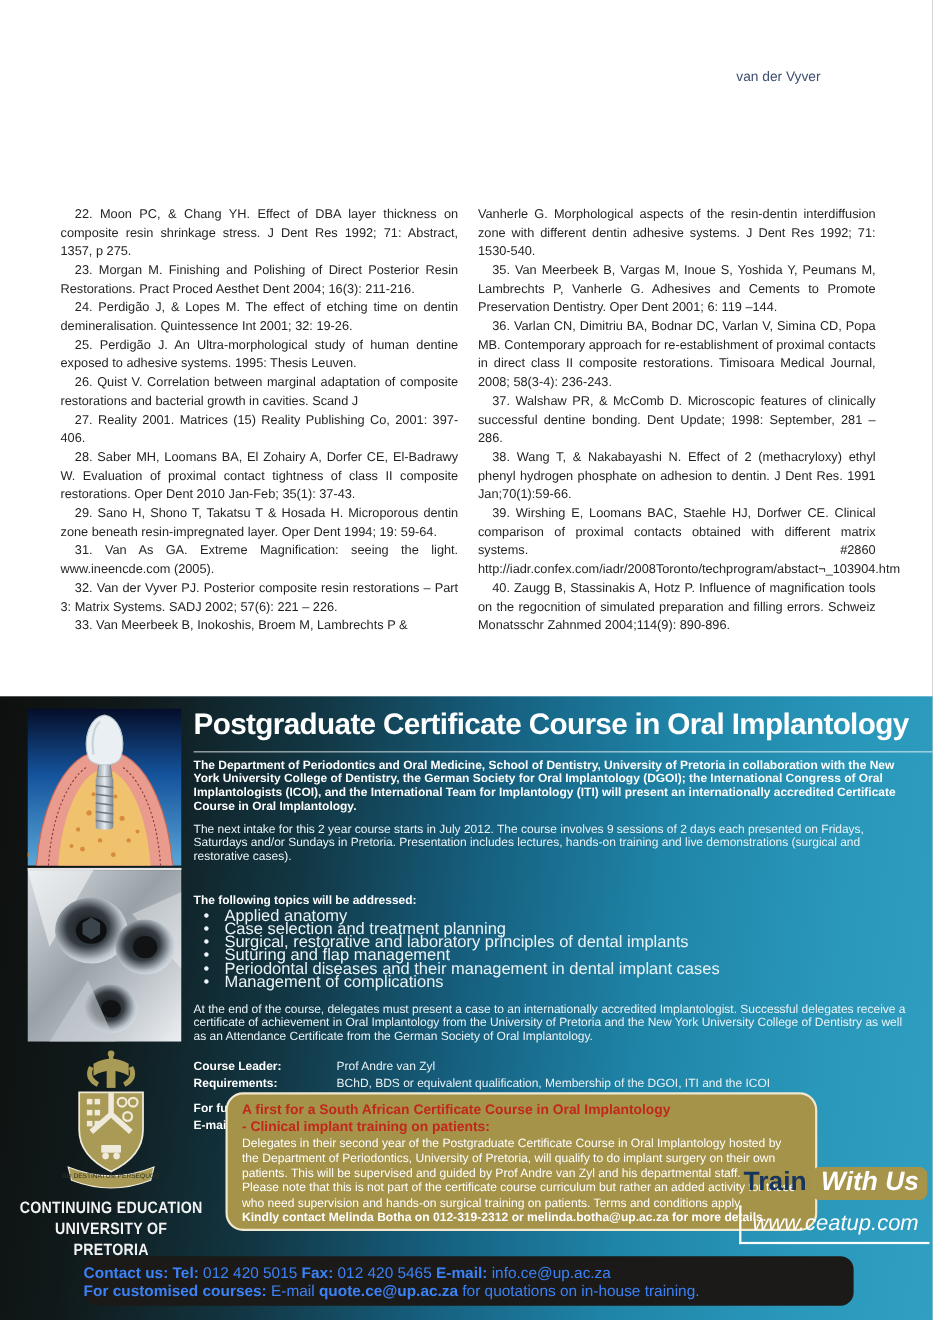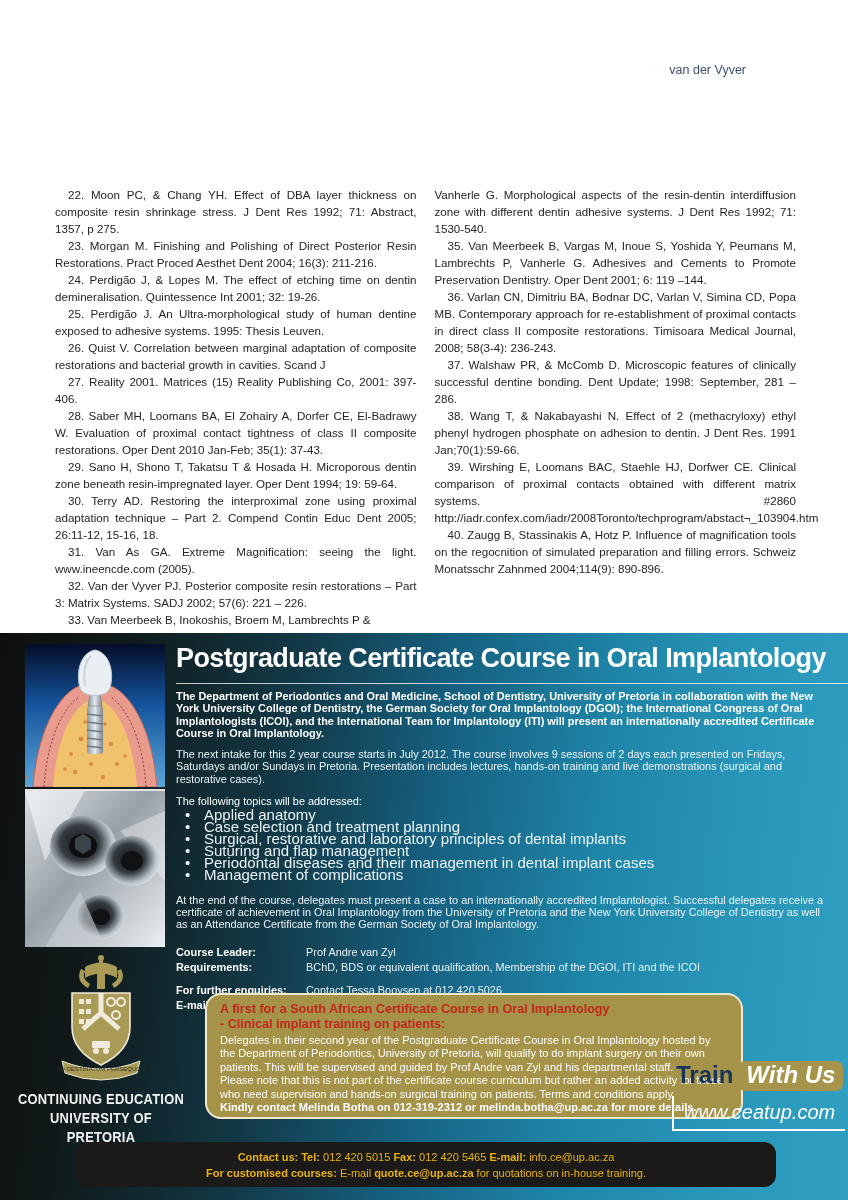--- a/index.html
+++ b/index.html
@@ -32,22 +32,22 @@
   .ad-title {
     position:absolute; left:176px; top:10px; white-space:nowrap;
     font-size:27px; font-weight:bold; letter-spacing:-0.6px; color:#fff;
   }
   .title-rule {
     position:absolute; left:176px; top:50px; width:672px; height:1px;
     background:rgba(255,255,255,0.75);
   }
   .ad-main { position:absolute; left:176px; top:57px; width:657px; }
   .intro-bold { margin:0 0 9px; font-size:10.9px; font-weight:bold; line-height:12.3px; }
-  .intro { margin:0 0 10px; font-size:10.9px; line-height:12.3px; color:#eaf4f7; }
-  .topics-heading { margin:0; font-size:10.9px; font-weight:normal; }
+  .intro { margin:0 0 28px; font-size:10.9px; line-height:12.3px; color:#eaf4f7; }
+  .topics-heading { margin:0; font-size:10.9px; font-weight:bold; }
   ul.topics { margin:2px 0 0; padding:0; list-style:none; font-size:15px; line-height:11.9px; color:#eaf4f7; }
   ul.topics li { position:relative; padding-left:28px; }
   ul.topics li::before { content:"\2022"; position:absolute; left:9px; }
   .closing { margin:13px 0 0; font-size:10.9px; line-height:12.3px; color:#eaf4f7; }
   .info { margin-top:15px; font-size:10.9px; line-height:14.5px; }
   .info-row { display:flex; }
   .info-row.gap { margin-top:9px; }
   .info-label { flex:none; width:130px; font-weight:bold; }
   .info-value { color:#e8f2f5; }
   
@@ -75,21 +75,21 @@
     position:absolute; left:672px; top:463px;
     border-left:2px solid #fff; border-bottom:2px solid #fff;
     padding:5px 10px 5px 10px;
     font-size:20px; font-style:italic; color:#fff; white-space:nowrap;
   }
   
   .contact-bar {
     position:absolute; left:76px; top:509px; width:700px; height:45px;
     box-sizing:border-box; padding-top:7px;
     background:#1b1a18; border-radius:12px;
-    text-align:center; font-size:11px; line-height:16px; color:#eab308;
+    font-size:14px; line-height:16px; color:#3b82f6;
   }
   .b { font-weight:bold; }
   
   .img1 { position:absolute; left:25px; top:11px; width:140px; height:143px; }
   .img2 { position:absolute; left:25px; top:156px; width:140px; height:158px; border-top:2px solid #e5e5e5; }
   .img1 svg, .img2 svg, .crest svg { display:block; }
   .crest { position:absolute; left:54px; top:320px; width:94px; height:136px; }
   .org {
     position:absolute; left:0; top:456px; width:202px; text-align:center;
     font-weight:bold; font-size:15px; line-height:19px; letter-spacing:0.3px;
@@ -107,21 +107,20 @@
     <div class="col">
 
     <p class="ref">22. Moon PC, &amp; Chang YH.  Effect of DBA layer thickness on composite resin shrinkage stress. J Dent Res 1992; 71: Abstract, 1357, p 275.</p>
         <p class="ref">23. Morgan M. Finishing and Polishing of Direct Posterior Resin Restorations. Pract Proced Aesthet Dent 2004; 16(3): 211-216.</p>
         <p class="ref">24. Perdigão J, &amp; Lopes M.  The effect of etching time on dentin demineralisation. Quintessence Int 2001; 32: 19-26.</p>
         <p class="ref">25. Perdigão J. An Ultra-morphological study of human dentine exposed to adhesive systems. 1995: Thesis Leuven.</p>
         <p class="ref">26. Quist V. Correlation between marginal adaptation of composite restorations and bacterial growth in cavities. Scand J</p>
         <p class="ref">27. Reality 2001. Matrices (15) Reality Publishing Co, 2001: 397-406.</p>
         <p class="ref">28. Saber MH, Loomans BA, El Zohairy A, Dorfer CE, El-Badrawy W. Evaluation of proximal contact tightness of class II composite restorations. Oper Dent 2010 Jan-Feb; 35(1): 37-43.</p>
         <p class="ref">29. Sano H, Shono T, Takatsu T &amp; Hosada H.  Microporous dentin zone beneath resin-impregnated layer. Oper Dent 1994; 19: 59-64.</p>
-        <p class="ref">30. Terry AD. Restoring the interproximal zone using proximal adaptation technique – Part 2. Compend Contin Educ Dent 2005; 26:11-12, 15-16, 18.</p>
         <p class="ref">31. Van As GA. Extreme Magnification: seeing the light. www.ineencde.com (2005).</p>
         <p class="ref">32. Van der Vyver PJ. Posterior composite resin restorations – Part 3: Matrix Systems. SADJ 2002; 57(6): 221 – 226.</p>
         <p class="ref">33. Van Meerbeek B, Inokoshis, Broem M, Lambrechts P &amp;</p>
       </div>
     <div class="col">
 
     <p class="ref noindent">Vanherle G. Morphological aspects of the resin-dentin interdiffusion zone with different dentin adhesive systems. J Dent Res 1992; 71: 1530-540.</p>
         <p class="ref">35. Van Meerbeek B, Vargas M, Inoue S, Yoshida Y, Peumans M, Lambrechts P, Vanherle G.  Adhesives and Cements to Promote Preservation Dentistry. Oper Dent 2001; 6: 119 –144.</p>
         <p class="ref">36. Varlan CN, Dimitriu BA, Bodnar DC, Varlan V, Simina CD, Popa MB. Contemporary approach for re-establishment of proximal contacts in direct class II composite restorations. Timisoara Medical Journal, 2008; 58(3-4): 236-243.</p>
         <p class="ref">37. Walshaw PR, &amp; McComb D.  Microscopic features of clinically successful dentine bonding. Dent Update; 1998: September, 281 –286.</p>

